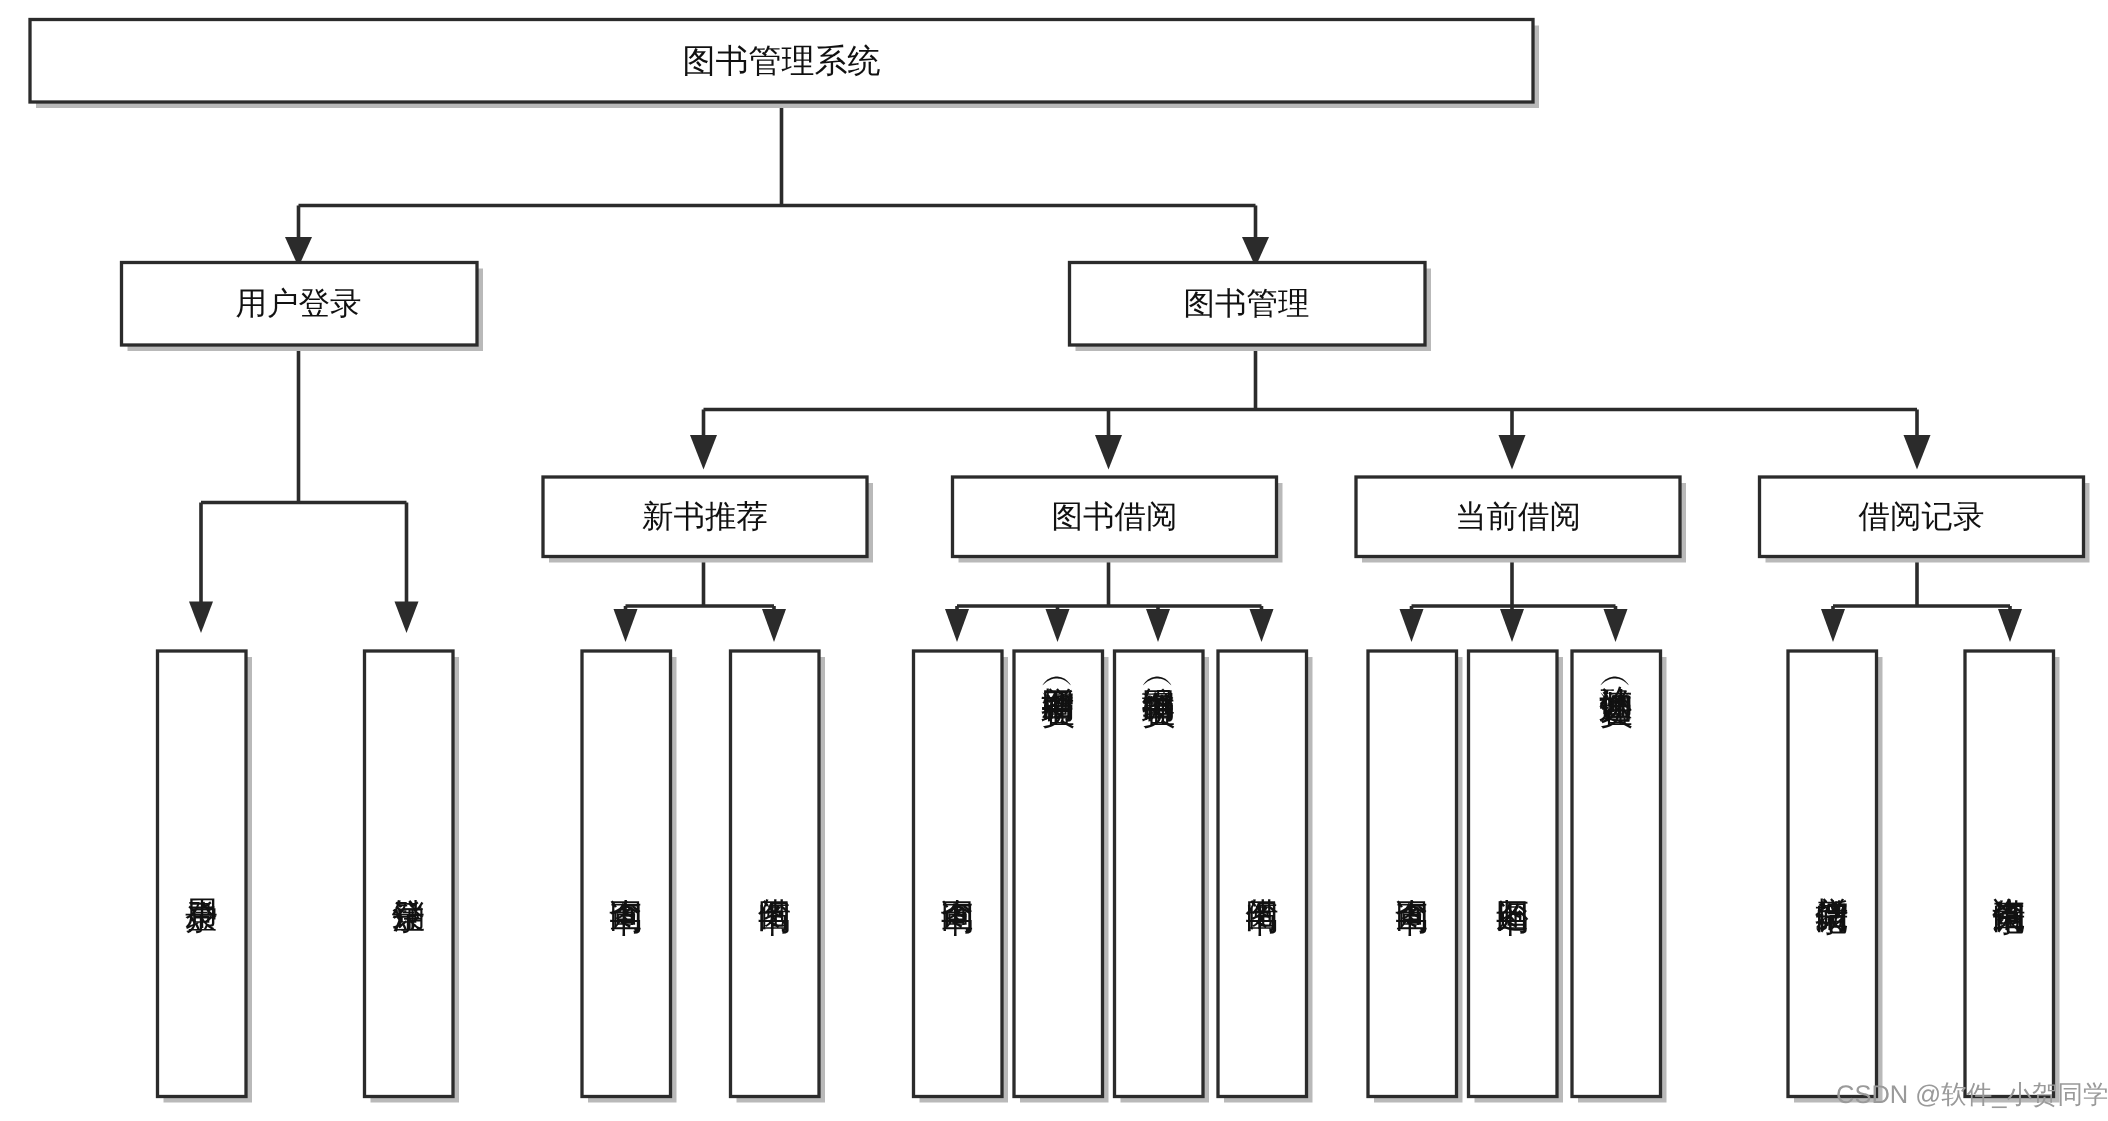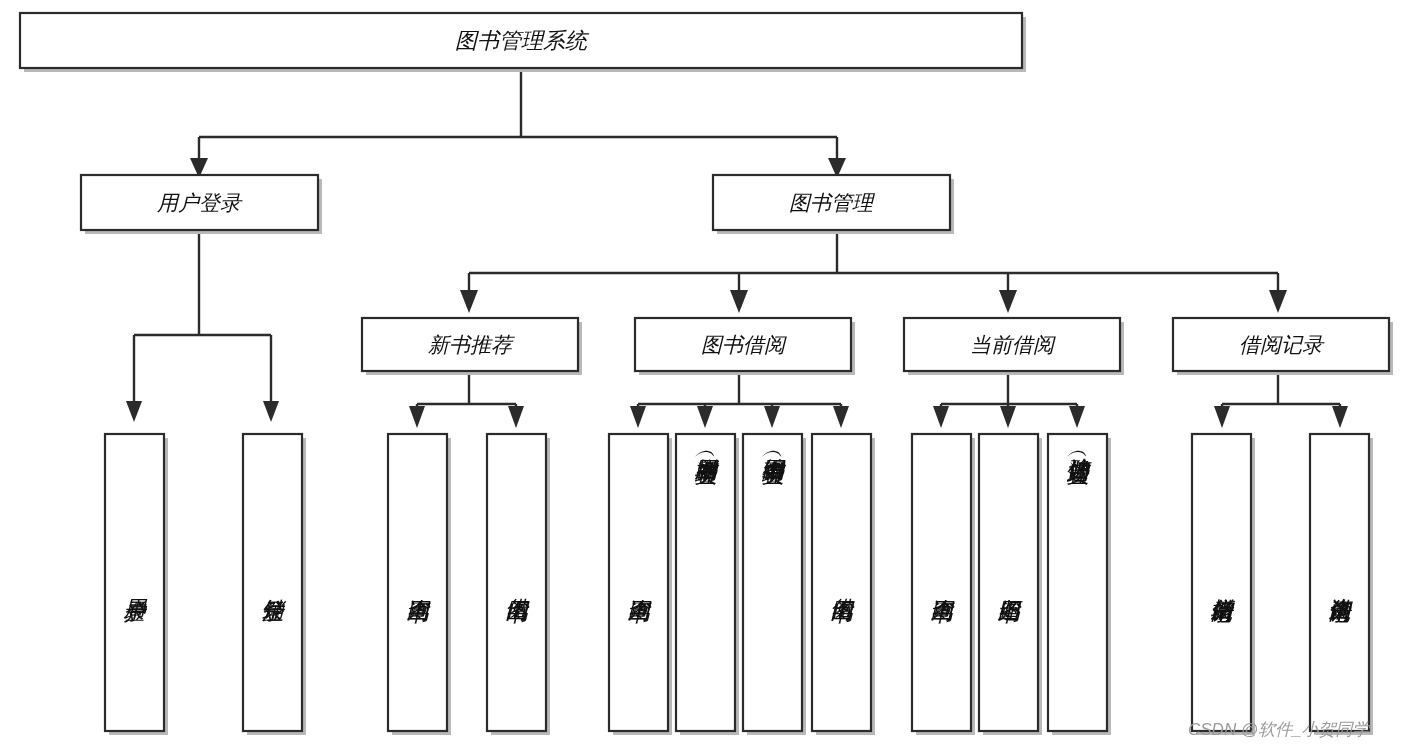--- a/index.html
+++ b/index.html
@@ -11,21 +11,20 @@
     width: 1405px;
     height: 747px;
     font-family: "Liberation Sans", "DejaVu Sans", sans-serif;
     overflow: hidden;
     position: relative;
   }
   #diagram-root {
     position: relative;
     width: 1405px;
     height: 596px;
-    font-style: italic;
   }
   svg.diagram-canvas {
     position: absolute;
     top: 0;
     left: 0;
     width: 1405px;
     height: 747px;
     display: block;
   }
   .node-rect {
@@ -271,15 +270,15 @@
     <span class="vlabel-text">确认归还（管理员）</span>
   </div>
 
   <div class="vlabel-box" style="left:1192px; top:434px; width:59px; height:297px; align-items:center;">
     <span class="vlabel-text">新增借阅记录</span>
   </div>
   <div class="vlabel-box" style="left:1310px; top:434px; width:59px; height:297px; align-items:center;">
     <span class="vlabel-text">查询借阅记录</span>
   </div>
 
-  <div class="watermark" style="left:1188px; top:718px;">CSDN @软件_小贺同学</div>
+  <div class="watermark" style="left:1224px; top:718px;">CSDN @软件_小贺同学</div>
 
 </div>
 
 </body></html>

